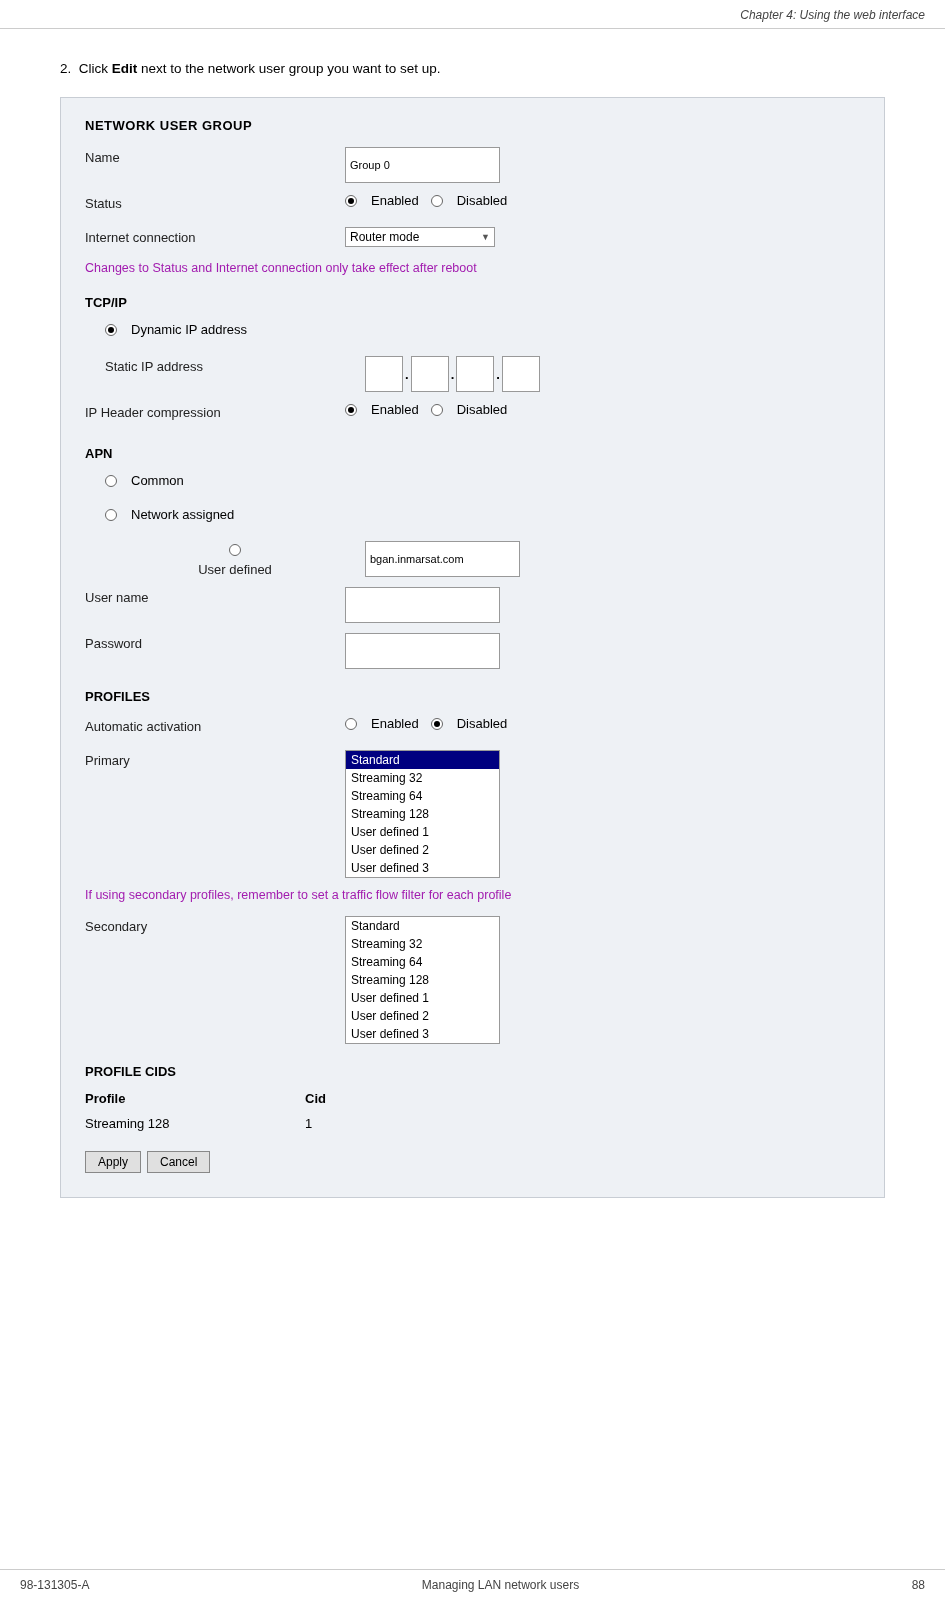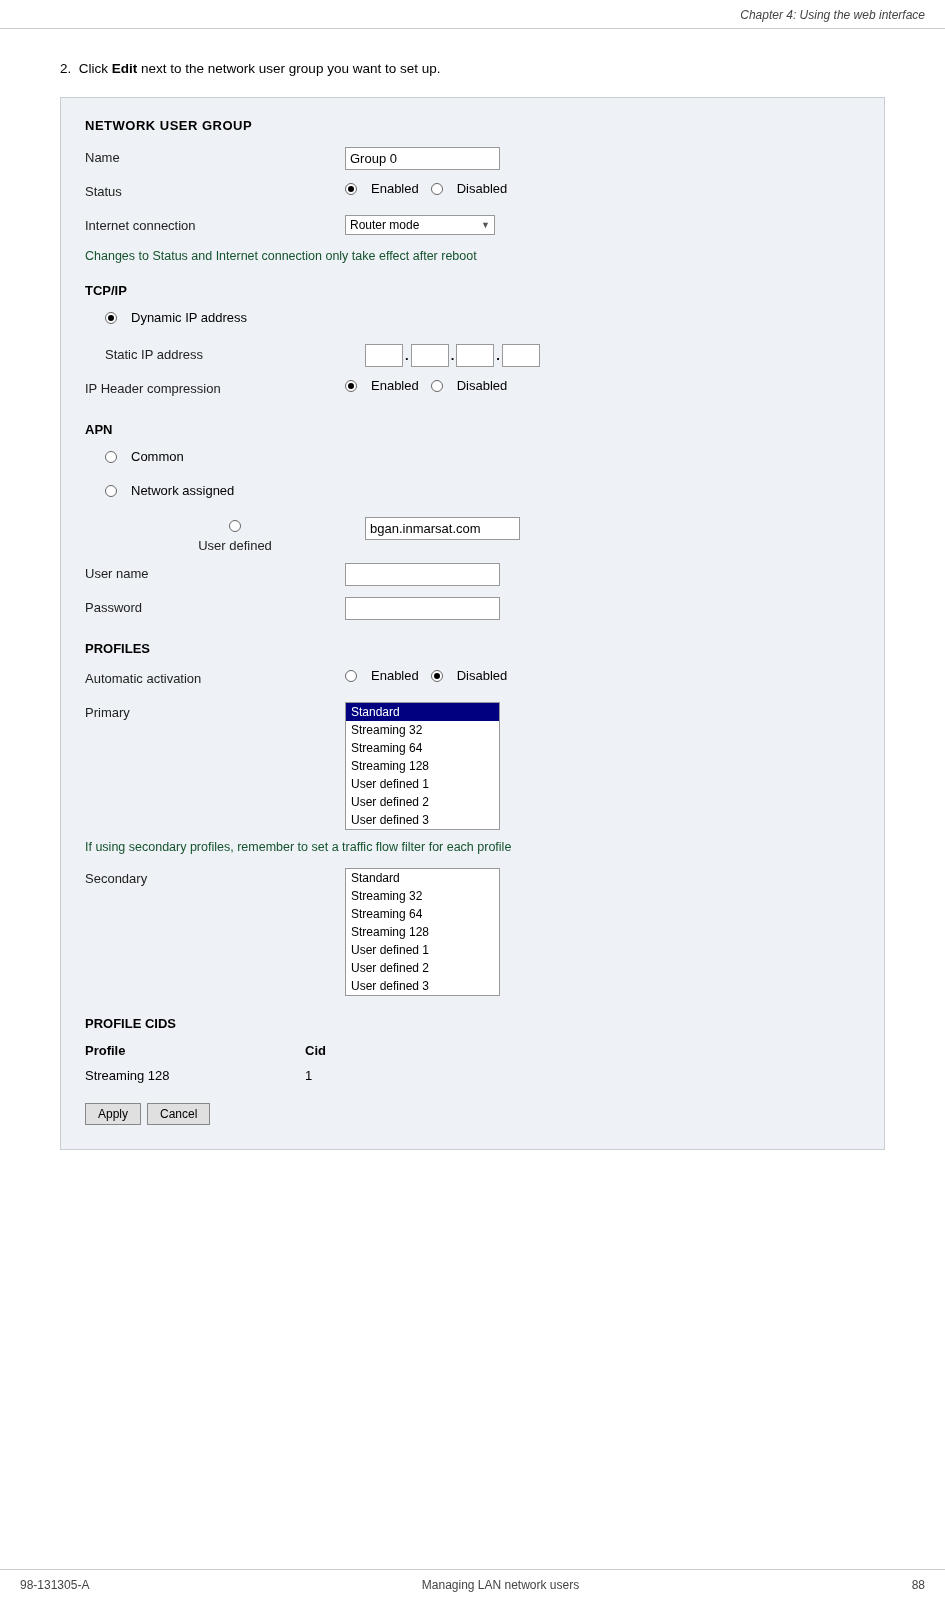--- a/index.html
+++ b/index.html
@@ -71,22 +71,22 @@
       display: flex;
       align-items: center;
       flex-wrap: wrap;
       gap: 4px;
     }
 
     input[type="text"] {
       border: 1px solid #999;
       background: #fff;
       padding: 4px 4px;
-      font-size: 13px;
-      height: 23px;
+      font-size: 11px;
+      height: 36px;
     }
 
     .name-input {
       width: 155px;
     }
 
     .radio-group {
       display: flex;
       align-items: center;
       gap: 12px;
@@ -137,21 +137,21 @@
       justify-content: space-between;
       gap: 38px;
     }
 
     .select-arrow {
       font-size: 9px;
       color: #555;
     }
 
     .warning-text {
-      color: #14532d;
+      color: #a21caf;
       font-size: 12.5px;
       margin: 6px 0 14px 0;
       font-style: normal;
     }
 
     .subsection-title {
       font-weight: bold;
       font-size: 13px;
       margin-top: 20px;
       margin-bottom: 12px;

